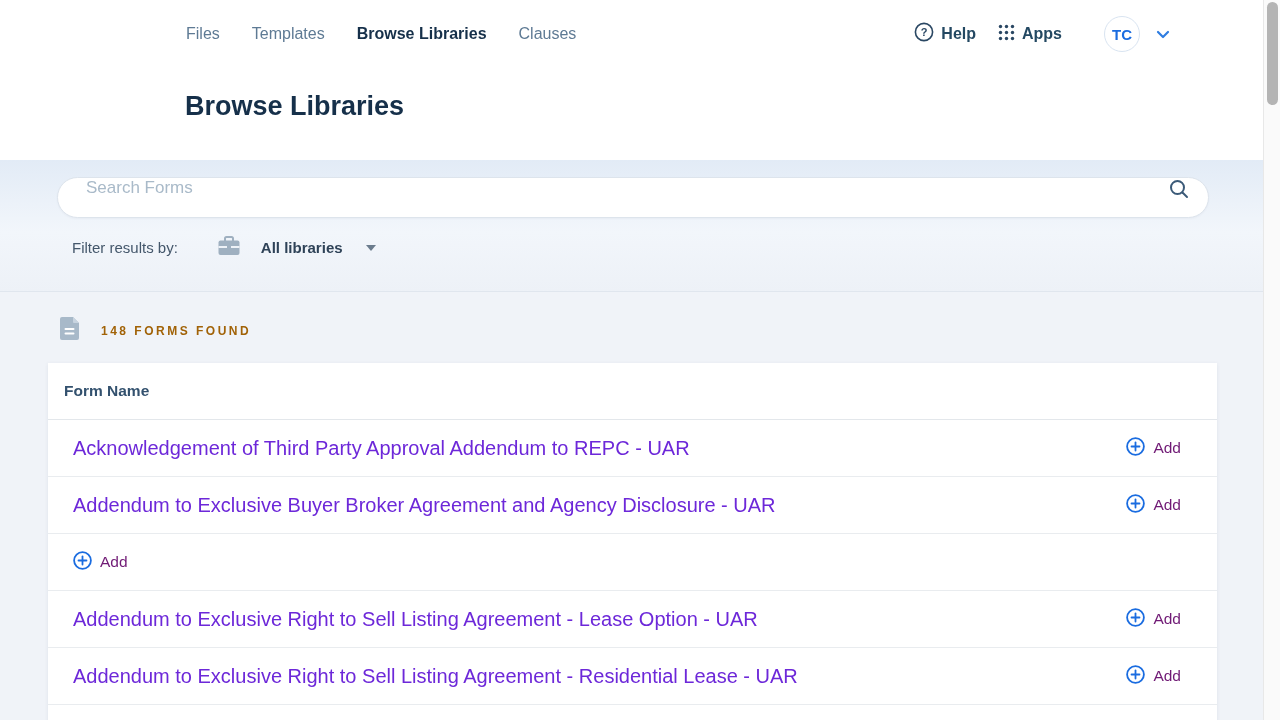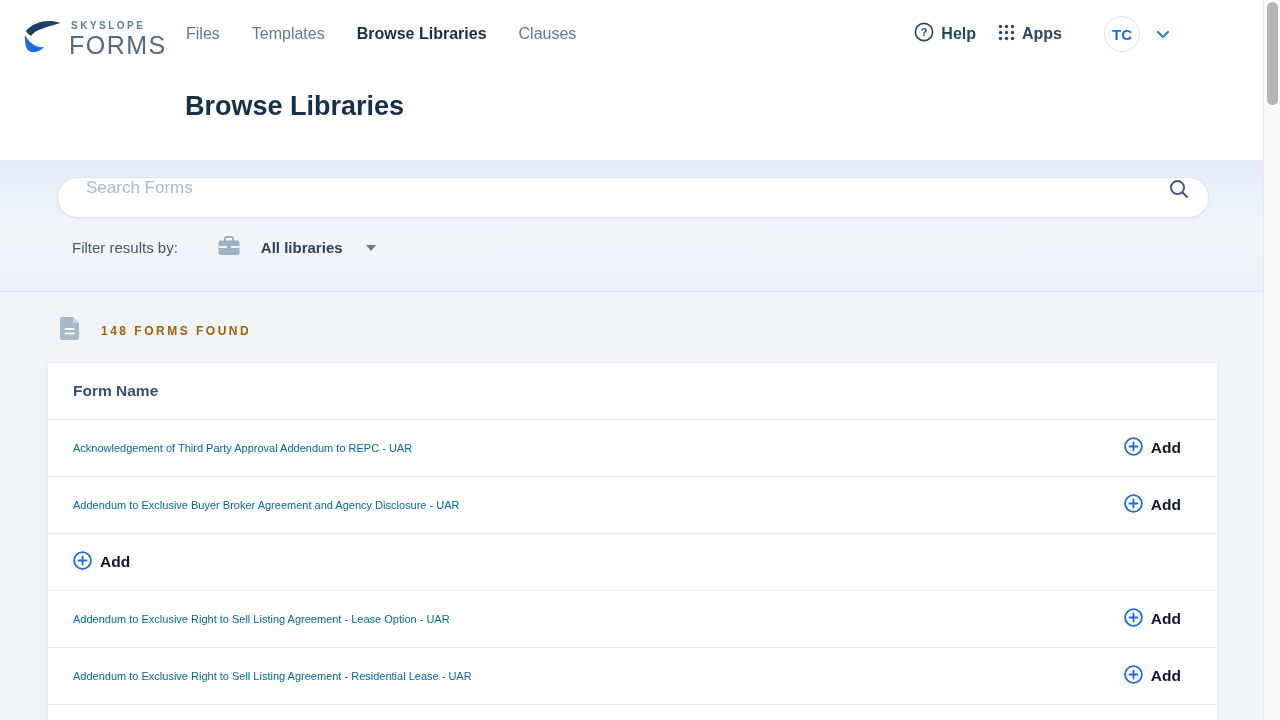--- a/index.html
+++ b/index.html
@@ -64,59 +64,47 @@
   
   .results { position:absolute; top:293px; left:0; width:1280px; height:427px; background:#f0f3f8; }
   .found-row { position:absolute; left:60px; top:24px; display:flex; align-items:center; gap:22px; }
   .found-text { font-size:12px; font-weight:bold; letter-spacing:2.5px; color:#a16207; }
 
   .card {
     position:absolute; left:48px; top:70px; width:1169px; height:400px;
     background:#ffffff; box-shadow:0 1px 4px rgba(30,50,80,0.08);
   }
   .card-header {
-    height:57px; display:flex; align-items:center; padding-left:25px;
+    height:57px; display:flex; align-items:center; padding-left:16px;
     border-bottom:1px solid #e3e7eb;
     font-size:15.5px; font-weight:bold; color:#33516e;
   }
   .row {
     height:57px; display:flex; align-items:center; justify-content:space-between;
     padding:0 36px 0 25px; border-bottom:1px solid #e9ecef; background:#ffffff;
   }
-  .row-name { font-size:11px; color:#0369a1; }
+  .row-name { font-size:20px; color:#6d28d9; }
   .add-btn { display:flex; align-items:center; gap:8px; background:none; border:none; cursor:pointer;
-             font-family:inherit; font-size:15.5px; font-weight:bold; color:#0f172a; }
+             font-family:inherit; font-size:15.5px; font-weight:normal; color:#701a75; }
 
   
   .scrollbar-track {
     position:absolute; right:0; top:0; width:17px; height:720px;
     background:#fafafa; border-left:1px solid #e8e8e8; z-index:50;
   }
   .scrollbar-thumb {
     position:absolute; left:3px; top:2px; width:11px; height:103px;
     background:#b4b4b4; border-radius:6px;
   }
 </style>
 </head>
 <body>
 
 <div class="topbar">
 
-  <div class="logo">
-    <span>
-      <svg width="40" height="38" viewBox="0 0 40 38">
-        <path d="M4 13 C 12 3, 28 1, 38 5 C 26 9, 14 11, 9 18 C 6 16, 4.5 14.5, 4 13 Z" fill="#1d3f66"></path>
-        <path d="M3 17 C 7 25, 14 30, 22 29 C 17 35, 9 36, 5 31 C 3 27, 2.5 21, 3 17 Z" fill="#1a6ce0"></path>
-      </svg>
-    </span>
-    <span class="logo-text">
-      <span class="logo-top">SKYSLOPE</span>
-      <span class="logo-bottom">FORMS</span>
-    </span>
-  </div>
 
   <nav class="nav">
     <a>Files</a>
     <a>Templates</a>
     <a class="active">Browse Libraries</a>
     <a>Clauses</a>
   </nav>
 
   <div class="actions">
     <button class="action-btn">

